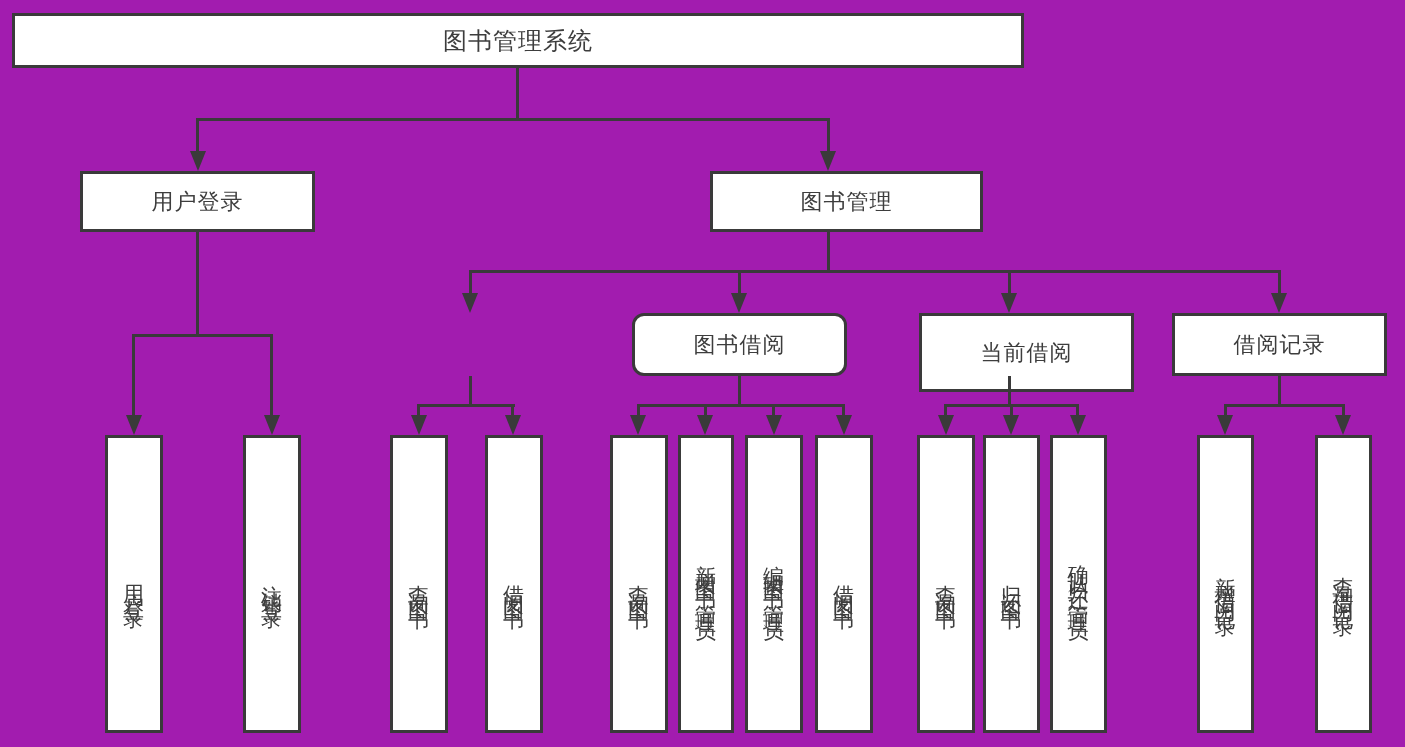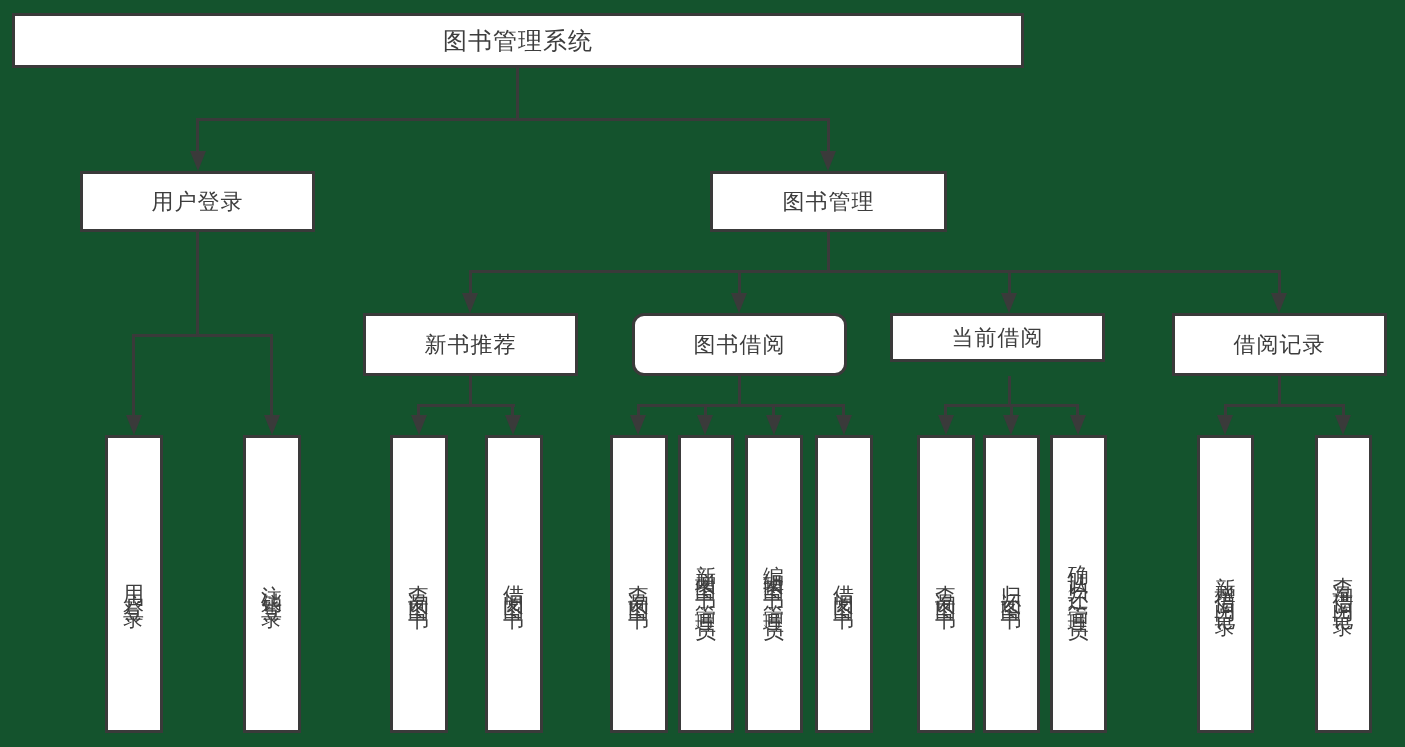--- a/index.html
+++ b/index.html
@@ -6,21 +6,21 @@
     --line:#3a3a3a;
     --text:#3d3d3d;
     --wm:#c8c8c8;
   }
   *{margin:0;padding:0;box-sizing:border-box;}
   html,body{background:#ffffff;}
   body{font-family:"Liberation Sans","DejaVu Sans",sans-serif;}
   .stage{
     position:relative;
     width:1405px;height:747px;
-    background:#14532d;
+    background:#a21caf;
     overflow:hidden;
   }
   .node{
     position:absolute;
     border:3px solid var(--line);
     background:#ffffff;
     display:flex;align-items:center;justify-content:center;
     color:var(--text);
     font-size:22px;
     letter-spacing:1px;
@@ -64,31 +64,28 @@
 
 <div class="stage">
 
   <div class="node root" style="left:12px;top:13px;width:1012px;height:55px;">
     <span>图书管理系统</span>
   </div>
 
   <div class="node" style="left:80px;top:171px;width:235px;height:61px;">
     <span>用户登录</span>
   </div>
-  <div class="node" style="left:710px;top:171px;width:237px;height:61px;">
+  <div class="node" style="left:710px;top:171px;width:273px;height:61px;">
     <span>图书管理</span>
   </div>
 
-  <div class="node" style="left:363px;top:313px;width:215px;height:63px;">
-    <span>新书推荐</span>
-  </div>
   <div class="node" style="left:632px;top:313px;width:215px;height:63px;border-radius:12px;">
     <span>图书借阅</span>
   </div>
-  <div class="node" style="left:890px;top:313px;width:215px;height:49px;">
+  <div class="node" style="left:919px;top:313px;width:215px;height:79px;">
     <span>当前借阅</span>
   </div>
   <div class="node" style="left:1172px;top:313px;width:215px;height:63px;">
     <span>借阅记录</span>
   </div>
 
   <div class="leaf" style="left:105px;top:435px;width:58px;height:298px;">
       <span>用户登录</span>
     </div>
   <div class="leaf" style="left:243px;top:435px;width:58px;height:298px;">

